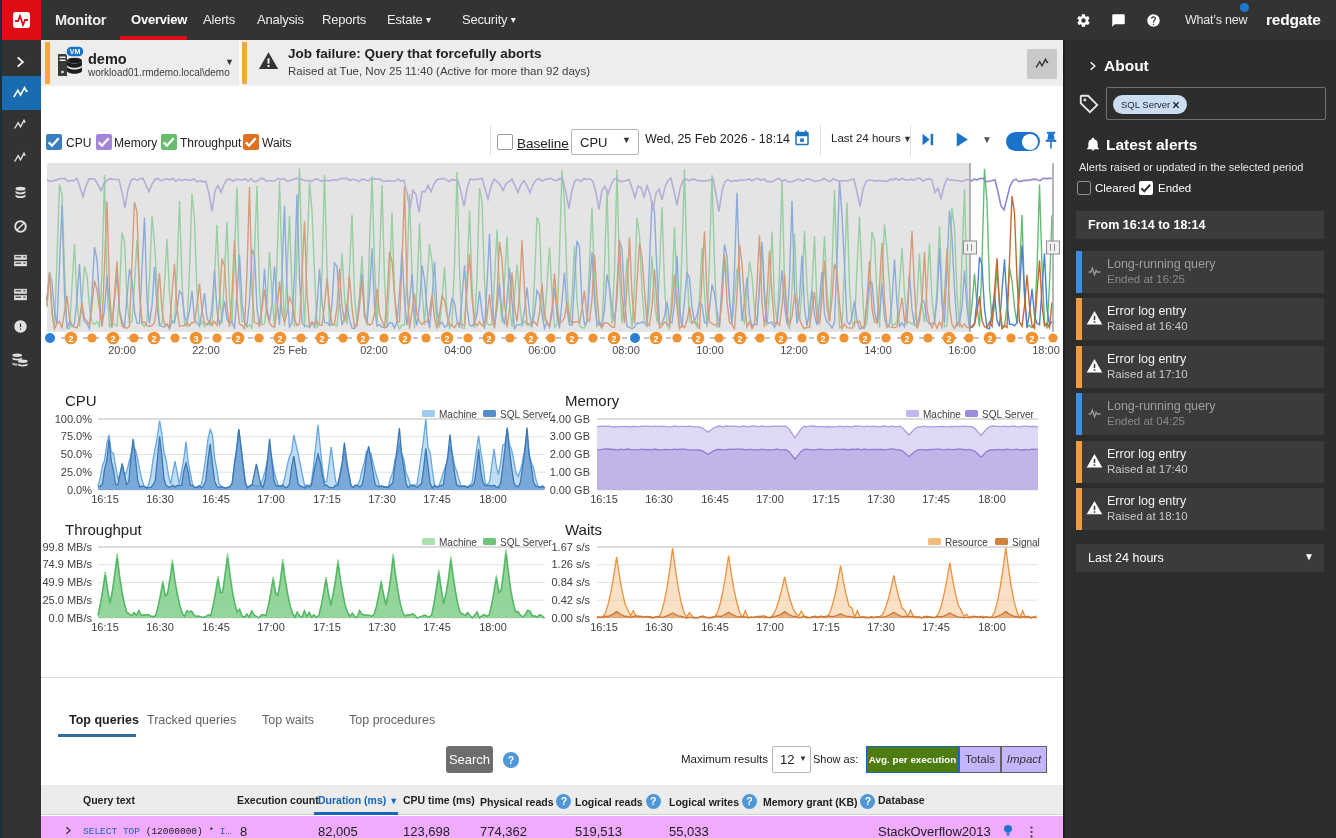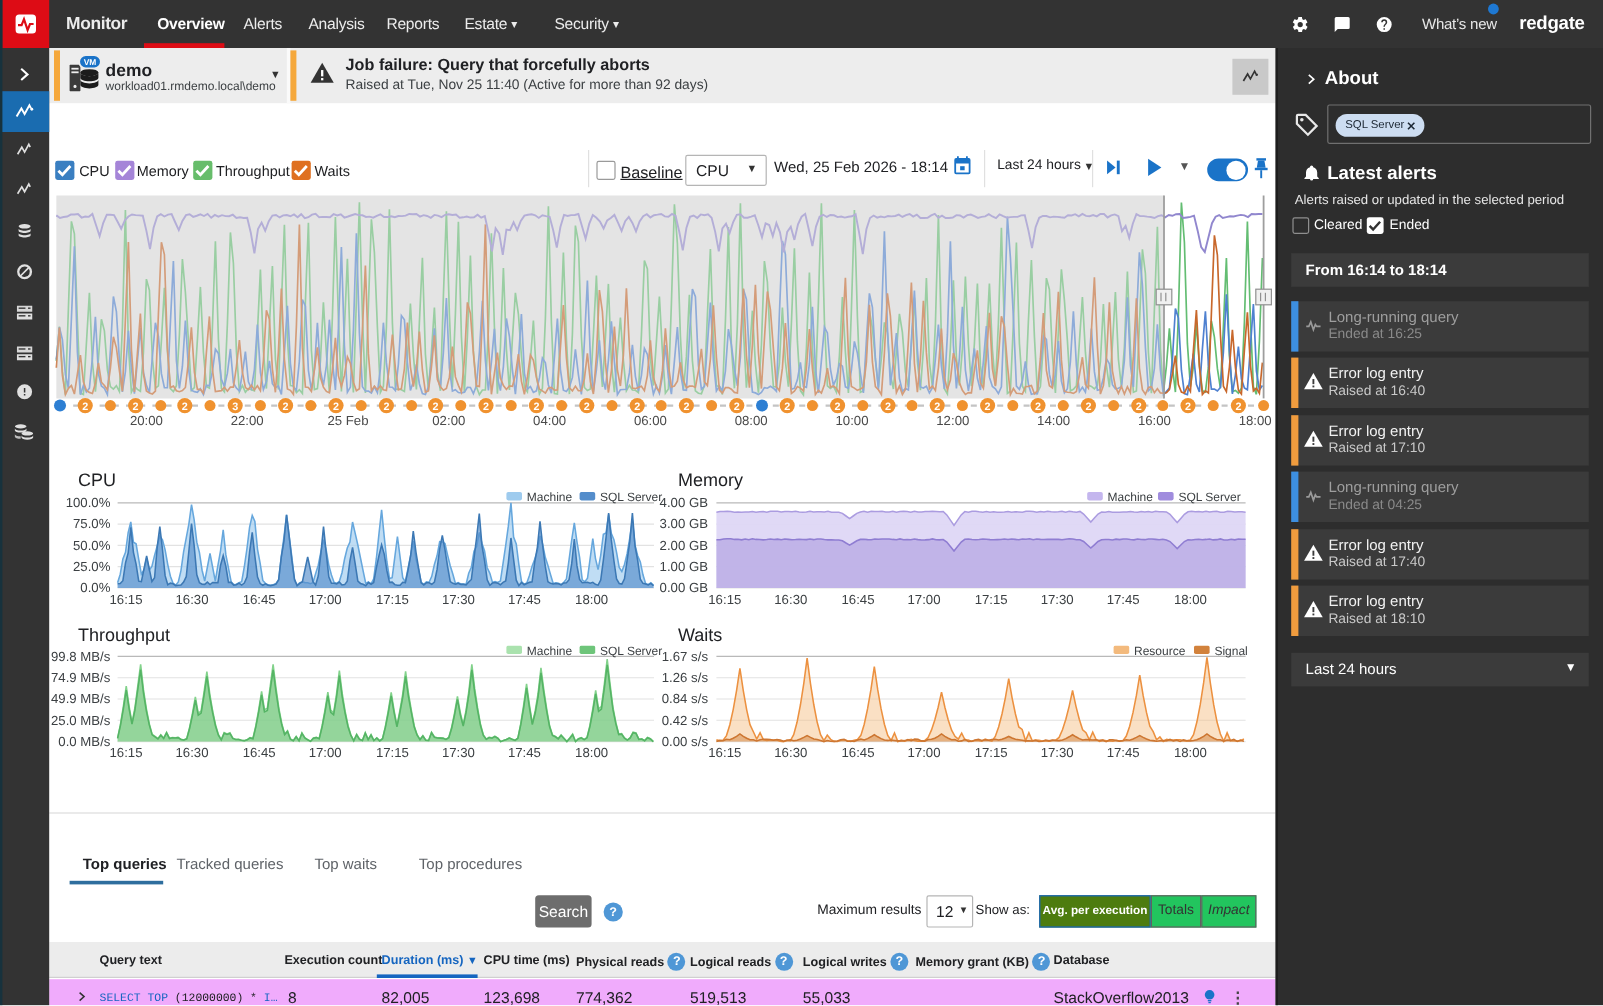--- a/index.html
+++ b/index.html
@@ -19,21 +19,21 @@
 #tabsrow { position:absolute; left:0; top:46px; width:1022px; height:37px; background:#fff; border-bottom:1px solid #e4e4e4; }
 .tab { position:absolute; top:10px; font-size:13px; color:#5f6368; }
 #ctrlrow { position:absolute; left:0; top:83px; width:1022px; height:35px; background:#fff; }
 .cbx { position:absolute; top:11px; width:16px; height:16px; border-radius:2px; }
 .cbl { position:absolute; top:13px; font-size:12px; color:#202124; }
 .vsep { position:absolute; top:2px; height:31px; width:1px; background:#e0e0e0; }
 .schart { position:absolute; width:515px; height:135px; }
 .ctitle { position:absolute; left:24px; top:0px; font-size:15px; color:#202124; }
 #btabs { position:absolute; left:0; top:664px; width:1022px; height:34px; background:#fff; }
 .btab { position:absolute; top:9px; font-size:12.5px; color:#5f6368; }
-.seg { position:absolute; top:0; height:27px; line-height:25px; font-size:11.5px; color:#333; border:1px solid #616161; background:#22c55e; text-align:center; white-space:nowrap; overflow:hidden; }
+.seg { position:absolute; top:0; height:27px; line-height:25px; font-size:11.5px; color:#333; border:1px solid #616161; background:#c4b5fd; text-align:center; white-space:nowrap; overflow:hidden; }
 .th { position:absolute; top:9px; font-size:10.5px; font-weight:bold; color:#202124; }
 .td { position:absolute; top:8px; font-size:13px; color:#202124; }
 .qm { display:inline-block; width:15px; height:15px; border-radius:50%; background:#4f97d6; color:#fff; font-size:10.5px; font-weight:bold; text-align:center; line-height:15px; vertical-align:1px; }
 
 .rcard { position:absolute; left:11px; width:248px; height:42px; background:#3b3b3b; }
 .rcbar { position:absolute; left:0; top:0; width:6px; height:42px; }
 .rct { position:absolute; left:31px; top:6px; font-size:12.5px; }
 .rcs { position:absolute; left:31px; top:22px; font-size:11.5px; }
 .rchk { position:absolute; width:14px; height:14px; border-radius:2px; }
 </style>

